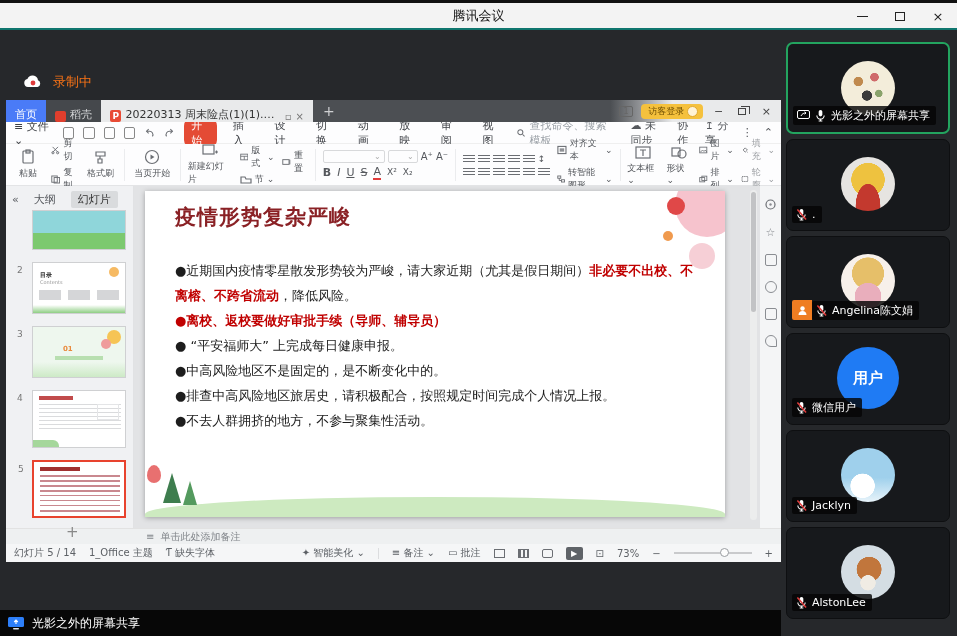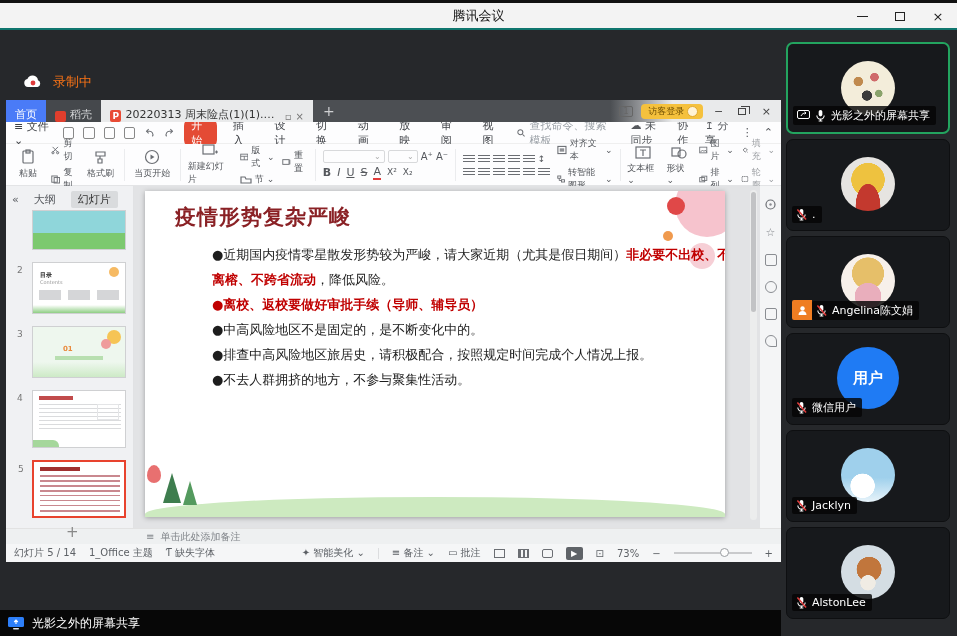--- a/index.html
+++ b/index.html
@@ -65,21 +65,21 @@
   .thead .ttab { padding:1px 7px; border-radius:2px; }
   .thead .ttab.act { background:#d9dbdd; color:#333; }
   .thumb { position:absolute; left:26px; width:94px; background:#fff; border:1px solid #cfd0d2; }
   .tnum { position:absolute; left:-16px; top:2px; font-size:9px; color:#777; }
   .thumb.sel { border:2px solid #e8432e; }
   .addslide { position:absolute; left:60px; top:337px; color:#888; font-size:15px; }
 
   .editor { flex:1; background:#e2e3e5; position:relative; }
   .slide { position:absolute; left:11px; top:5px; width:580px; height:326px; background:#fff; box-shadow:0 1px 5px rgba(0,0,0,.3); overflow:hidden; }
   .stitle { position:absolute; left:30px; top:12px; font-size:21px; font-weight:bold; color:#8a2125; letter-spacing:1px; }
-  .sbody { position:absolute; left:30px; top:52px; width:522px; font-size:13px; color:#1d1d1d; line-height:1.92;margin-left:37px; }
+  .sbody { position:absolute; left:30px; top:68px; width:522px; font-size:13px; color:#1d1d1d; line-height:1.92; }
   .rd { color:#c00000; font-weight:bold; }
   .dec { position:absolute; border-radius:50%; }
   .tree { position:absolute; width:0; height:0; }
   .vscroll { position:absolute; right:2px; top:4px; width:7px; height:330px; background:#eceded; border-radius:4px; }
   .vthumb { position:absolute; left:1px; top:2px; width:5px; height:120px; background:#c2c3c5; border-radius:3px; }
   .rail { width:22px; background:#f4f5f6; border-left:1px solid #e2e3e5; display:flex; flex-direction:column; align-items:center; padding-top:12px; gap:15px; color:#8a8d92; font-size:11px; }
   .railico { width:12px; height:12px; border:1px solid #8a8d92; border-radius:2px; }
 
   .notesbar { height:16px; background:#eef0f1; border-top:1px solid #e2e2e2; display:flex; align-items:center; gap:6px; font-size:10px; color:#82868b; padding-left:140px; }
   .statusbar { height:18px; background:#f5f6f7; display:flex; align-items:center; font-size:10px; color:#5d6166; padding:0 8px; gap:13px; }
@@ -407,20 +407,21 @@
           <div class="dec" style="right:52px;top:40px;width:10px;height:10px;background:#f09a4e;"></div>
           <div style="position:absolute;left:0;bottom:-14px;width:100%;height:34px;background:#cdeac0;border-radius:50% 50% 0 0;"></div>
           <div class="tree" style="left:18px;bottom:14px;border-left:9px solid transparent;border-right:9px solid transparent;border-bottom:30px solid #3e7d4e;"></div>
           <div class="tree" style="left:38px;bottom:12px;border-left:7px solid transparent;border-right:7px solid transparent;border-bottom:24px solid #549a5e;"></div>
           <div class="dec" style="left:2px;bottom:34px;width:14px;height:18px;background:#e87070;border-radius:50% 50% 50% 50%/60% 60% 40% 40%;"></div>
 
           <div class="stitle">疫情形势复杂严峻</div>
           <div class="sbody">
             <div><span>●近期国内疫情零星散发形势较为严峻，请大家近期（尤其是假日期间）</span><span class="rd">非必要不出校、不离榕、不跨省流动</span><span>，降低风险。</span></div>
             <div><span class="rd">●离校、返校要做好审批手续（导师、辅导员）</span></div>
+            <div><span>● “平安福师大” 上完成每日健康申报。</span></div>
             <div><span>●中高风险地区不是固定的，是不断变化中的。</span></div>
             <div><span>●排查中高风险地区旅居史，请积极配合，按照规定时间完成个人情况上报。</span></div>
             <div><span>●不去人群拥挤的地方，不参与聚集性活动。</span></div>
           </div>
         </div>
         <div class="vscroll">
             <div class="vthumb"></div>
           </div>
       </div>
 

